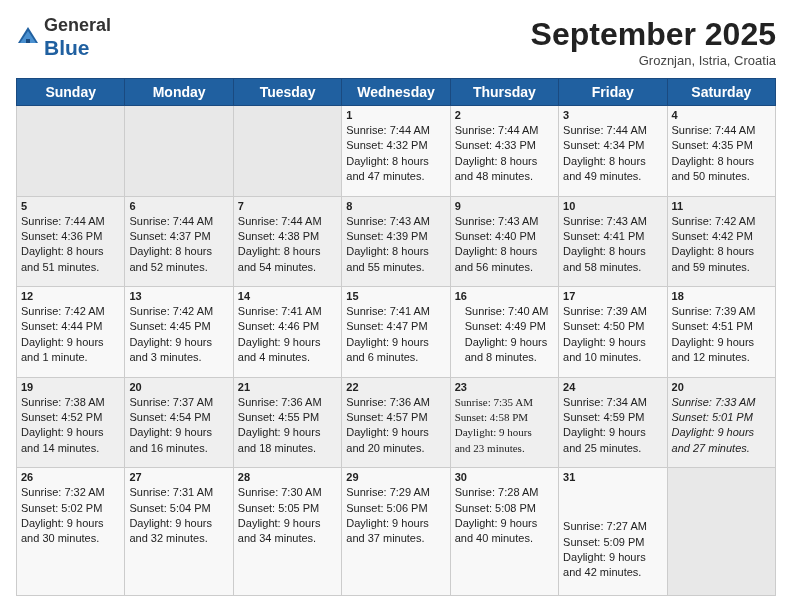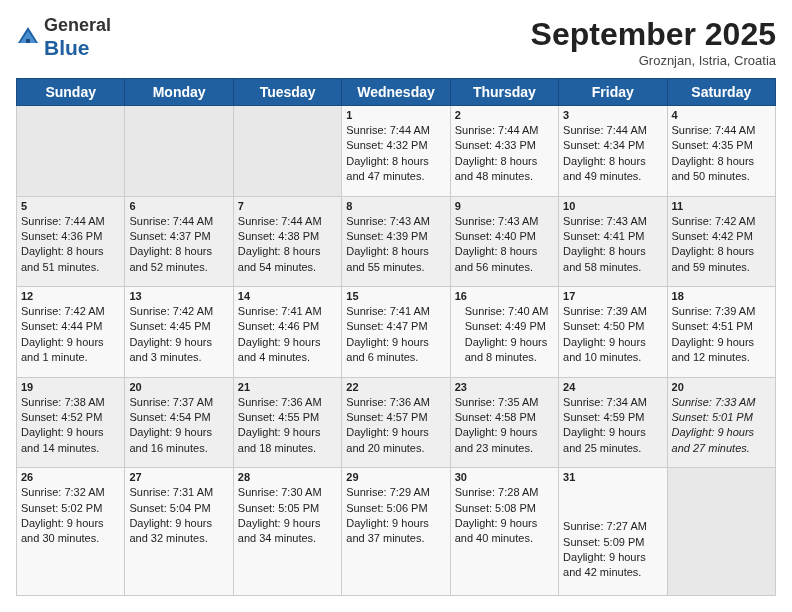--- a/index.html
+++ b/index.html
@@ -297,21 +297,21 @@
           </td>
           <td>
             <div class="day-number">22</div>
             <div class="day-info" style="white-space: pre-line;">Sunrise: 7:36 AM
 Sunset: 4:57 PM
 Daylight: 9 hours
 and 20 minutes.</div>
           </td>
           <td>
             <div class="day-number">23</div>
-            <div class="day-info" style="white-space: pre-line;">Sunrise: 7:35 AM
+            <div class="day-info" style="white-space: pre-line; font-family: Liberation Serif, serif;">Sunrise: 7:35 AM
 Sunset: 4:58 PM
 Daylight: 9 hours
 and 23 minutes.</div>
           </td>
           <td>
             <div class="day-number">24</div>
             <div class="day-info" style="white-space: pre-line;">Sunrise: 7:34 AM
 Sunset: 4:59 PM
 Daylight: 9 hours
 and 25 minutes.</div>

